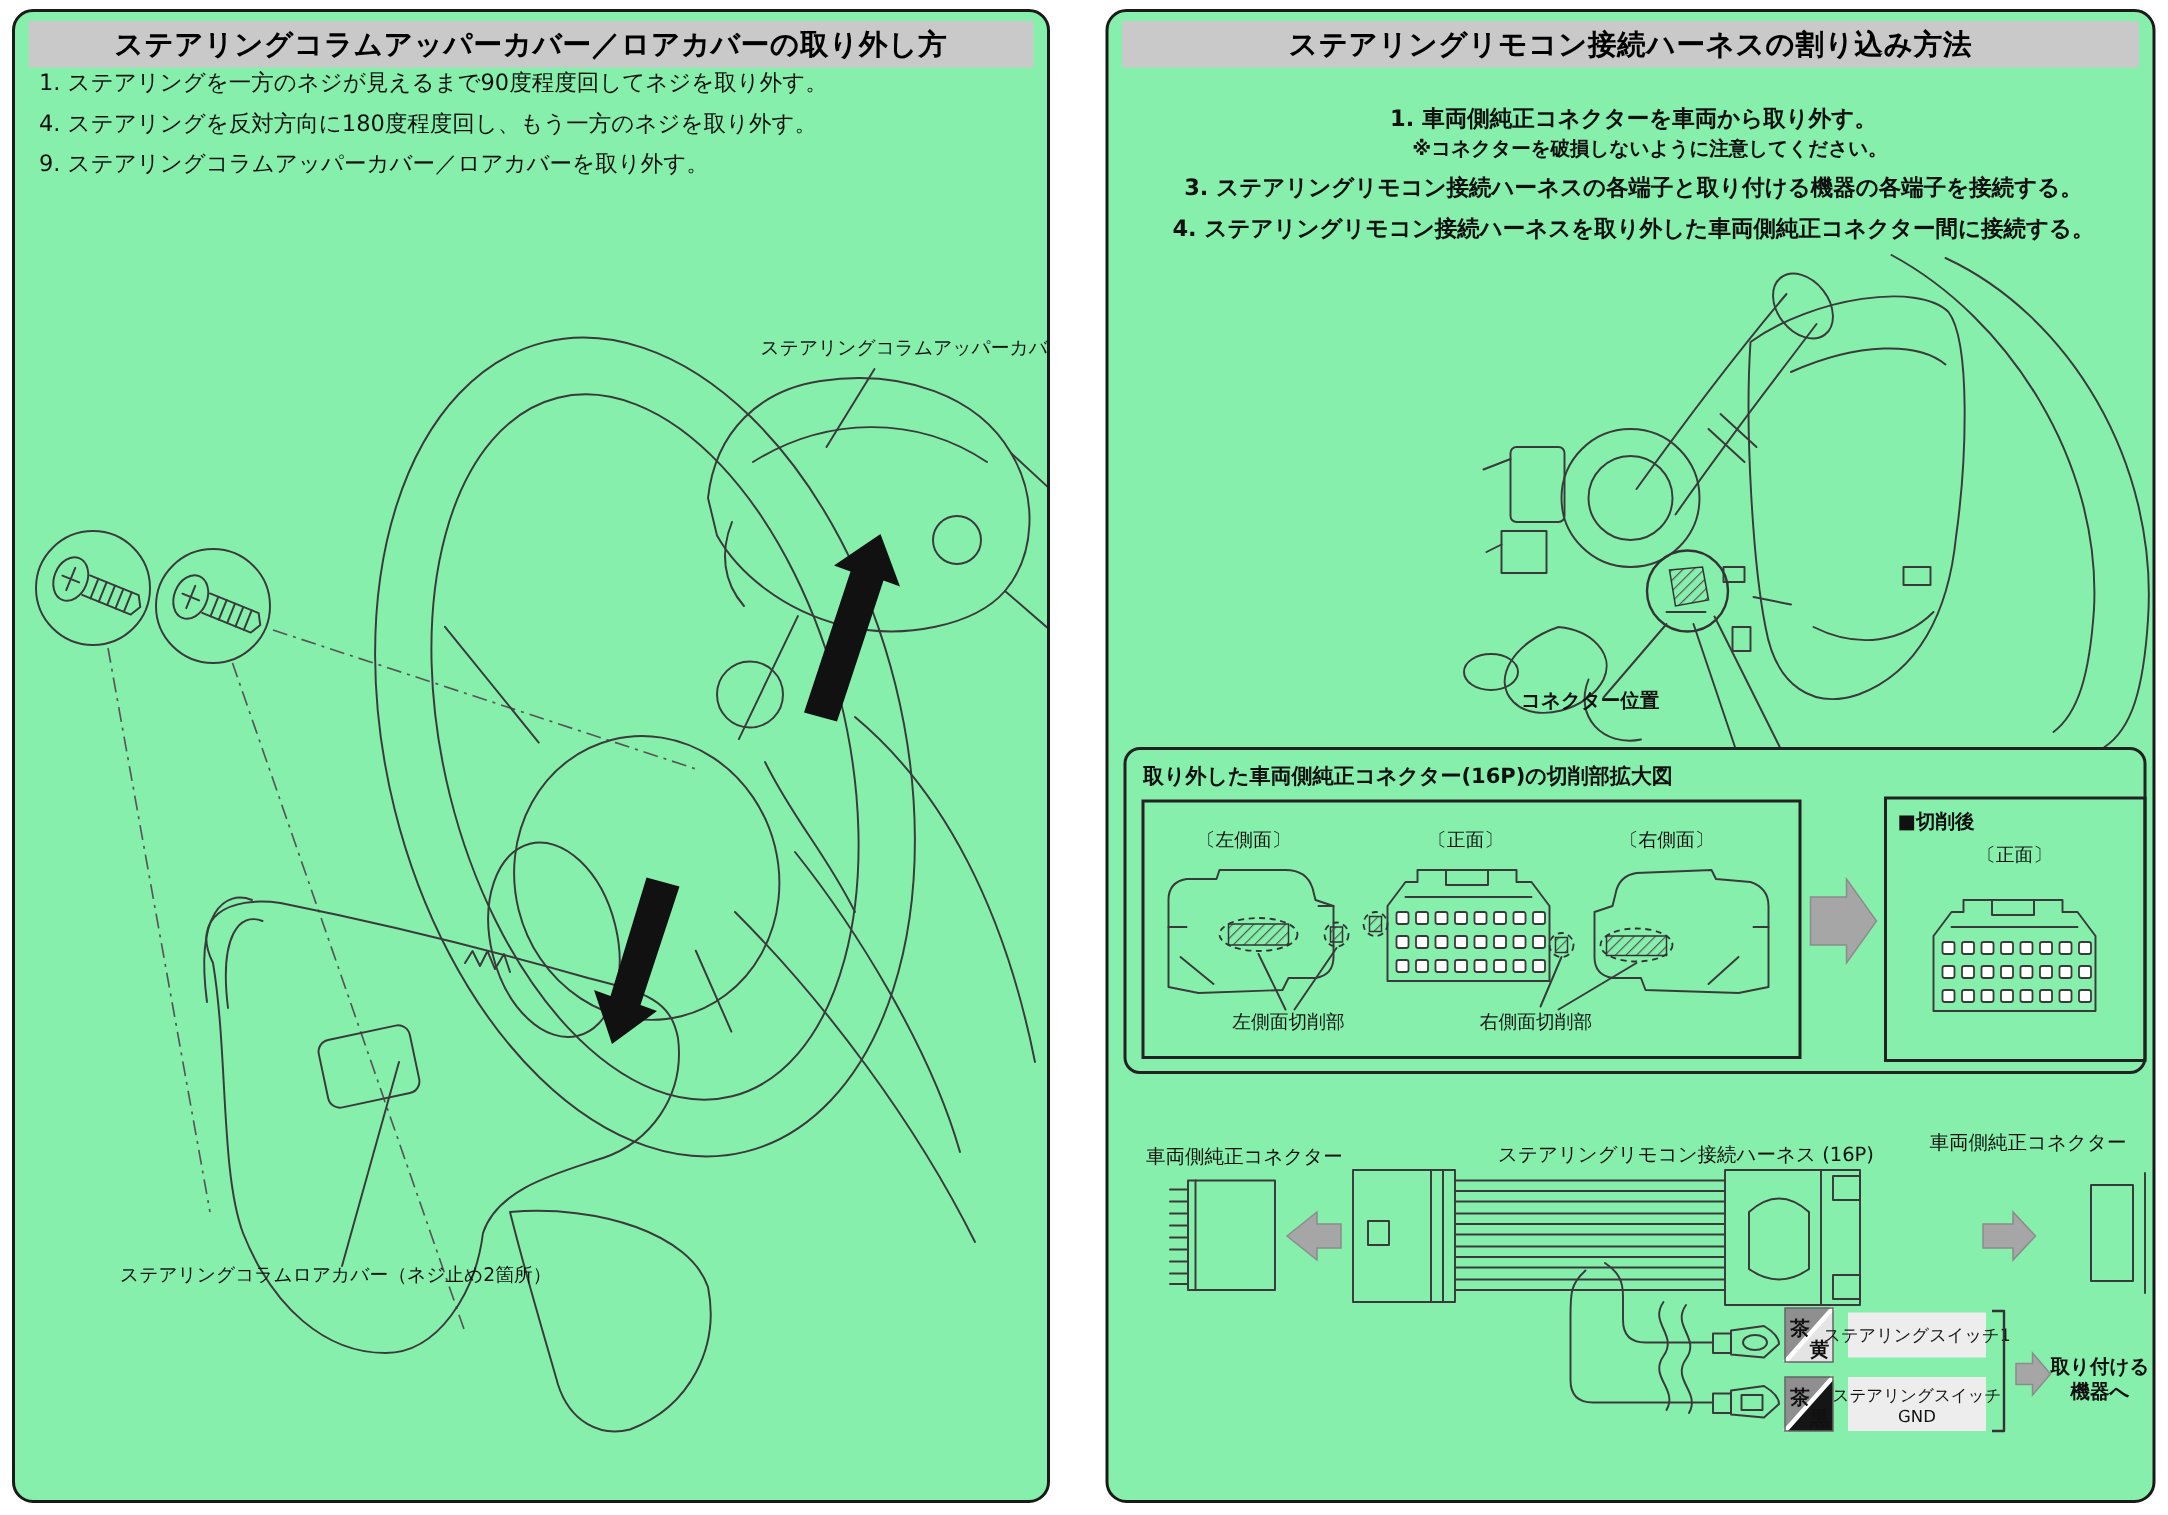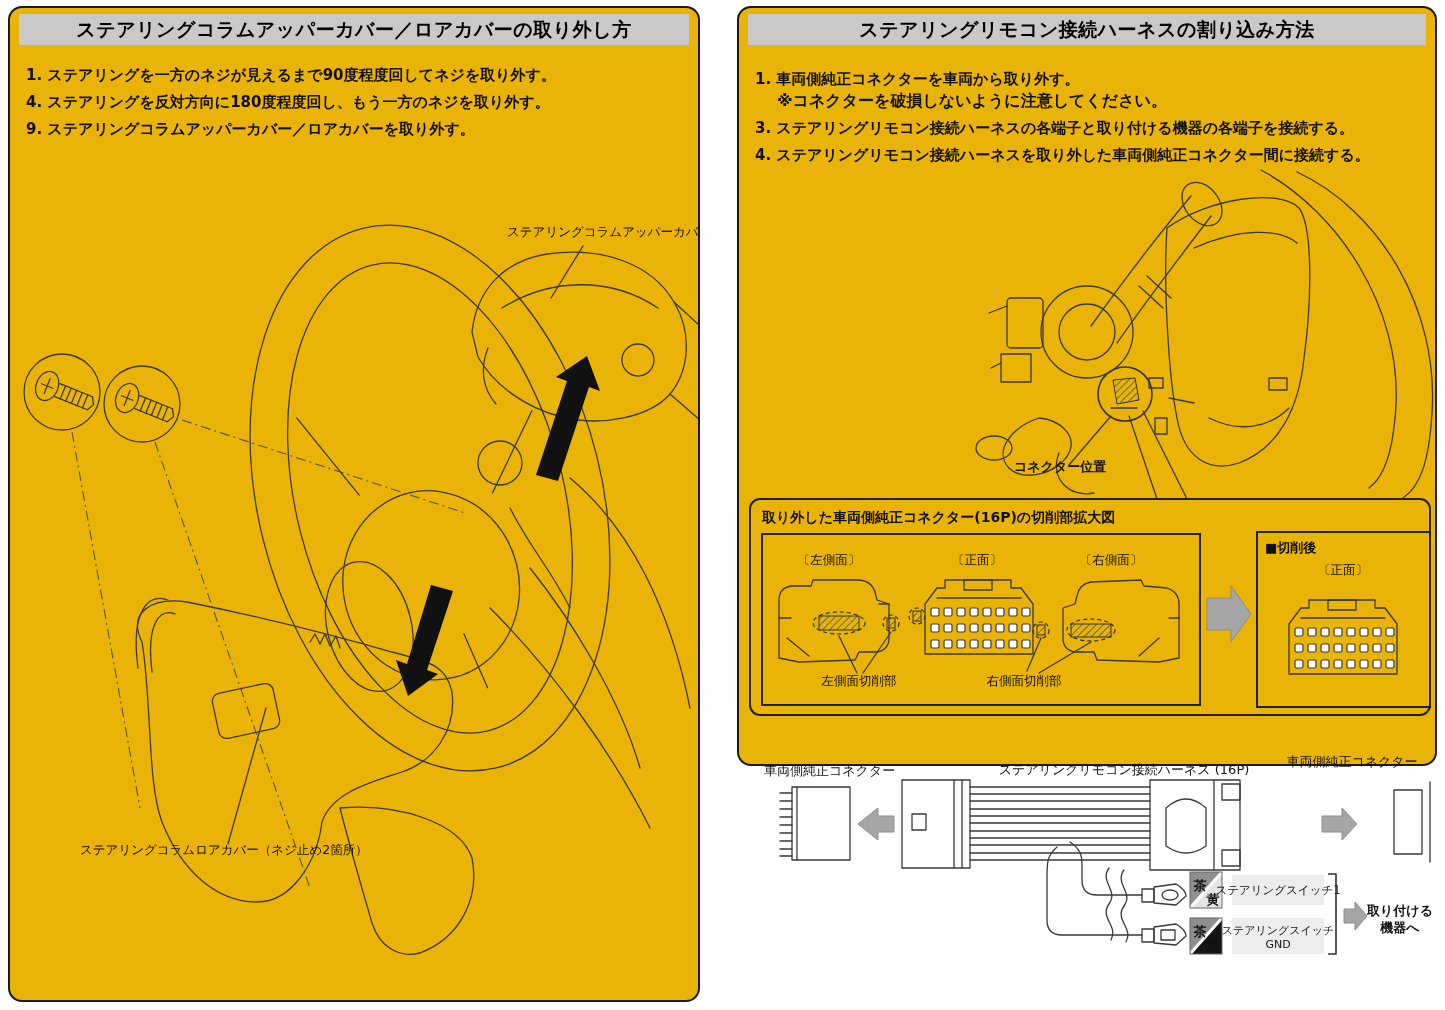--- a/index.html
+++ b/index.html
@@ -1,27 +1,27 @@
 <!DOCTYPE html>
 <html><head>
 <meta charset="utf-8">
 <style>
   html,body { margin:0; padding:0; background:#fff; }
   .canvas { position:relative; width:1445px; height:1010px; background:#ffffff; overflow:hidden;
             font-family:"DejaVu Sans","Liberation Sans",sans-serif; color:#111; }
-  .panel { position:absolute; border:2px solid #1a1a1a; border-radius:14px; background:#eab308; box-sizing:border-box; }
+  .panel { position:absolute; border:2px solid #1a1a1a; border-radius:14px; background:#86efac; box-sizing:border-box; }
   #left-panel  { left:8px;   top:6px; width:692px; height:996px; }
-  #right-panel { left:737px; top:6px; width:700px; height:760px; }
+  #right-panel { left:737px; top:6px; width:700px; height:996px;text-align:center; }
   .hdr { margin:6px 9px 0 9px; height:31px; background:#c9c9c9; display:flex; align-items:center; justify-content:center;
          font-weight:bold; font-size:19px; color:#000; letter-spacing:0.5px; }
   .steps { position:absolute; left:16px; right:12px; font-size:15px; line-height:1.0; }
-  #left-panel .steps { top:60px;font-weight:bold; }
+  #left-panel .steps { top:40px; }
   #right-panel .steps { top:64px;font-weight:bold; }
   .step { margin-bottom:12px; white-space:nowrap; }
-  .note { font-size:16px; margin:-6px 0 12px 22px; white-space:nowrap; }
+  .note { font-size:13px; margin:-6px 0 12px 22px; white-space:nowrap; }
   svg { position:absolute; left:0; top:0; }
   svg text { font-family:"DejaVu Sans","Liberation Sans",sans-serif; fill:#111; }
   .ln   { fill:none; stroke:#3a3a3a; stroke-width:1.3; stroke-linejoin:round; stroke-linecap:round; }
   .ln2  { fill:none; stroke:#333; stroke-width:1.6; stroke-linejoin:round; }
   .dashdot { fill:none; stroke:#555; stroke-width:1.1; stroke-dasharray:10 4 2 4; }
   .dashed  { fill:none; stroke:#333; stroke-width:1.2; stroke-dasharray:4 3; }
   .blk { fill:#111; stroke:none; }
   .gry { fill:#a6a6a6; stroke:#8c8c8c; stroke-width:1; }
   .lbl { font-size:12.5px; }
   .lbl13 { font-size:13px; }

